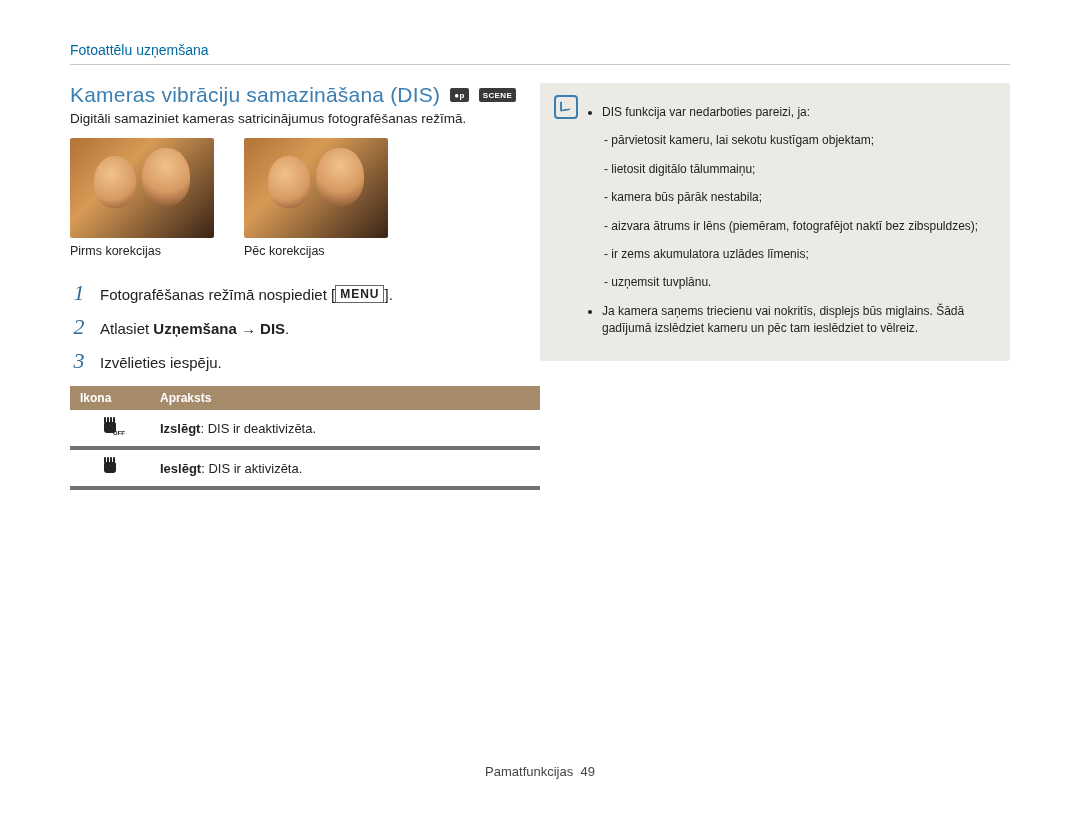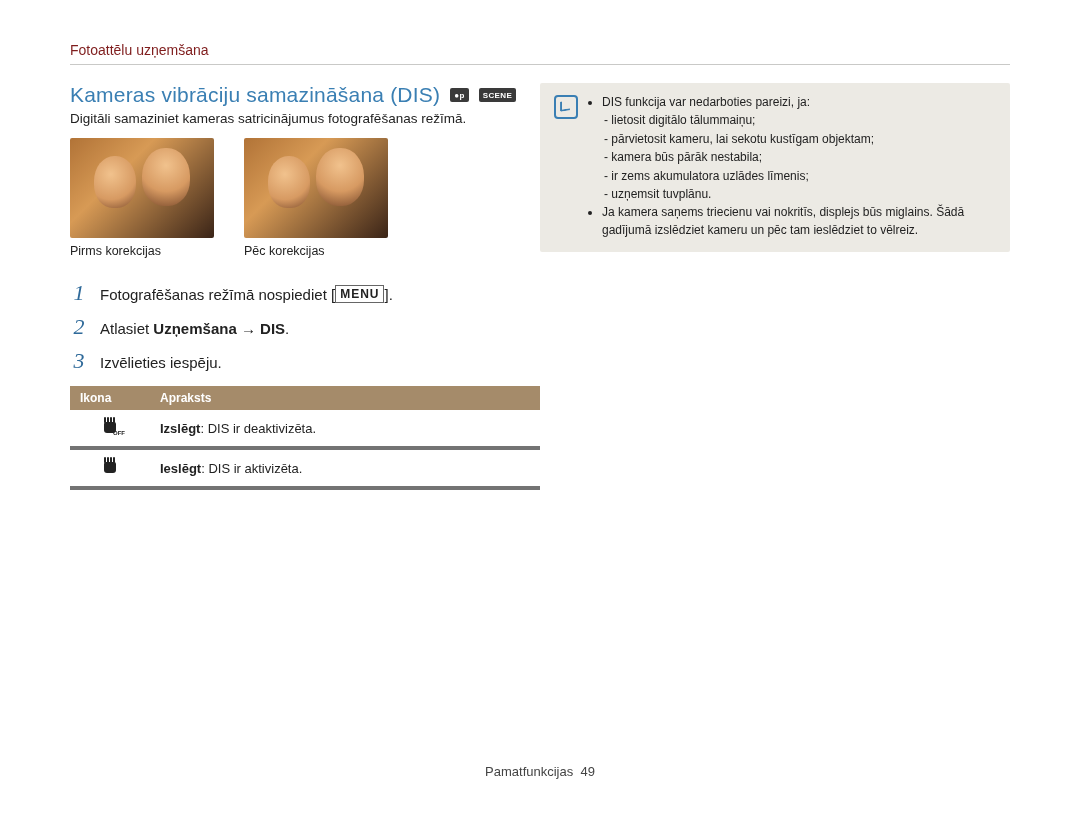--- a/index.html
+++ b/index.html
@@ -10,21 +10,21 @@
     background: #fff;
     font-family: Arial, Helvetica, sans-serif;
     color: #222;
   }
   .page {
     box-sizing: border-box;
     padding: 42px 70px 0 70px;
   }
   .bc {
     font-size: 14px;
-    color: #7f1d1d;
+    color: #0369a1;
     border-bottom: 1px solid #c9c9c7;
     padding-bottom: 6px;
     margin-bottom: 18px;
   }
   .cols {
     display: flex;
   }
   .left {
     width: 470px;
     flex: none;
@@ -164,21 +164,21 @@
     left: 4px; top: 4px;
     width: 8px; height: 8px;
     border-left: 2px solid #3a7fb3;
     border-bottom: 2px solid #3a7fb3;
     transform: rotate(-8deg) skew(-8deg);
     border-radius: 0 0 0 2px;
   }
   .note-box ul { margin: 0; padding-left: 14px; }
   .note-box ul.dash { list-style: none; padding-left: 16px; }
   .note-box ul.dash li::before { content: "- "; }
-  .note-box li { margin: 1px 0; }
+  .note-box li { margin: 11px 0; }
   .footer {
     position: absolute;
     left: 0; width: 1080px;
     top: 764px;
     text-align: center;
     font-size: 13px;
     color: #444;
   }
 </style>
 </head>
@@ -271,23 +271,24 @@
     </div>
 
     <div class="right">
       <div class="note-box">
         <div class="note-icon"></div>
         <div>
           <ul>
             <li>DIS funkcija var nedarboties pareizi, ja:</li>
           </ul>
           <ul class="dash">
+            <li>pārvietosit kameru, lai sekotu kustīgam objektam;</li>
             <li>lietosit digitālo tālummaiņu;</li>
-            <li>pārvietosit kameru, lai sekotu kustīgam objektam;</li>
             <li>kamera būs pārāk nestabila;</li>
+            <li>aizvara ātrums ir lēns (piemēram, fotografējot naktī bez zibspuldzes);</li>
             <li>ir zems akumulatora uzlādes līmenis;</li>
             <li>uzņemsit tuvplānu.</li>
           </ul>
           <ul>
             <li>Ja kamera saņems triecienu vai nokritīs, displejs būs miglains. Šādā gadījumā izslēdziet kameru un pēc tam ieslēdziet to vēlreiz.</li>
           </ul>
         </div>
       </div>
     </div>
   </div>

